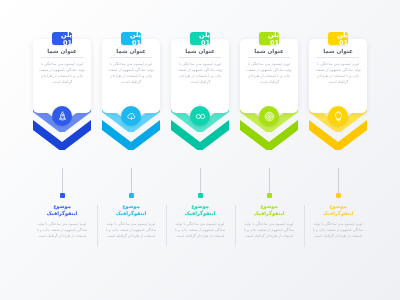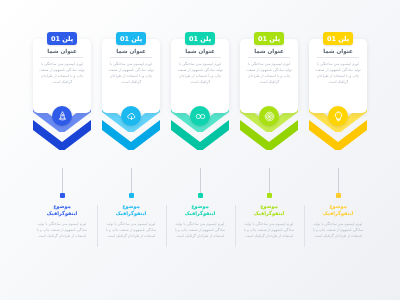--- a/index.html
+++ b/index.html
@@ -28,21 +28,21 @@
     width: 58px;
     position: relative;
     display: flex;
     flex-direction: column;
     align-items: center;
   }
 
   .badge {
     position: relative;
     z-index: 4;
-    width: 30px;
+    width: 20px;
     height: 13px;
     border-radius: 3px;
     display: flex;
     align-items: center;
     justify-content: center;
     font-size: 6.5px;
     font-weight: bold;
     color: #fff;
     letter-spacing: 0.2px;
     box-shadow: 0 1px 2px rgba(0,0,0,0.10);

